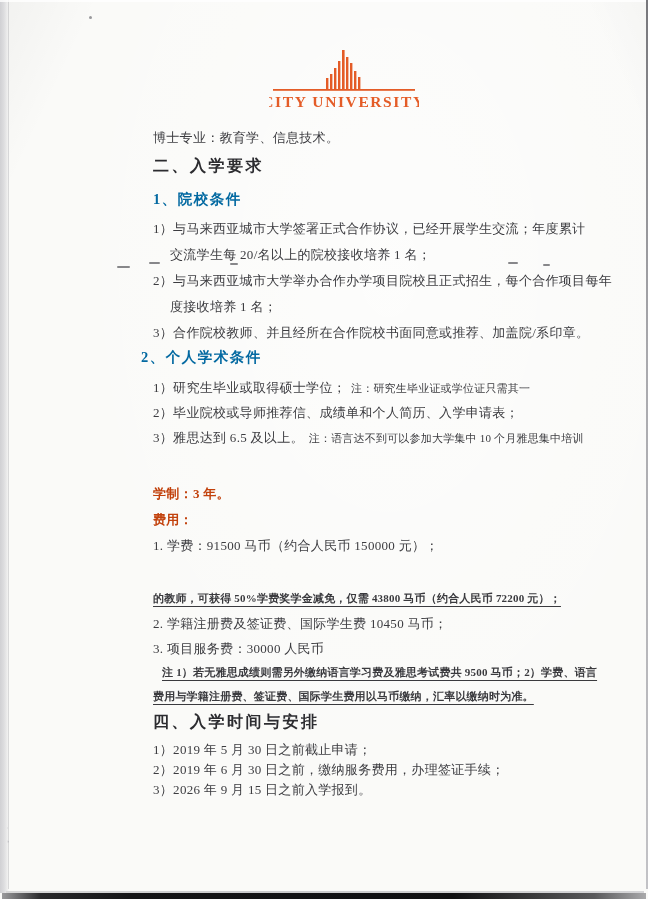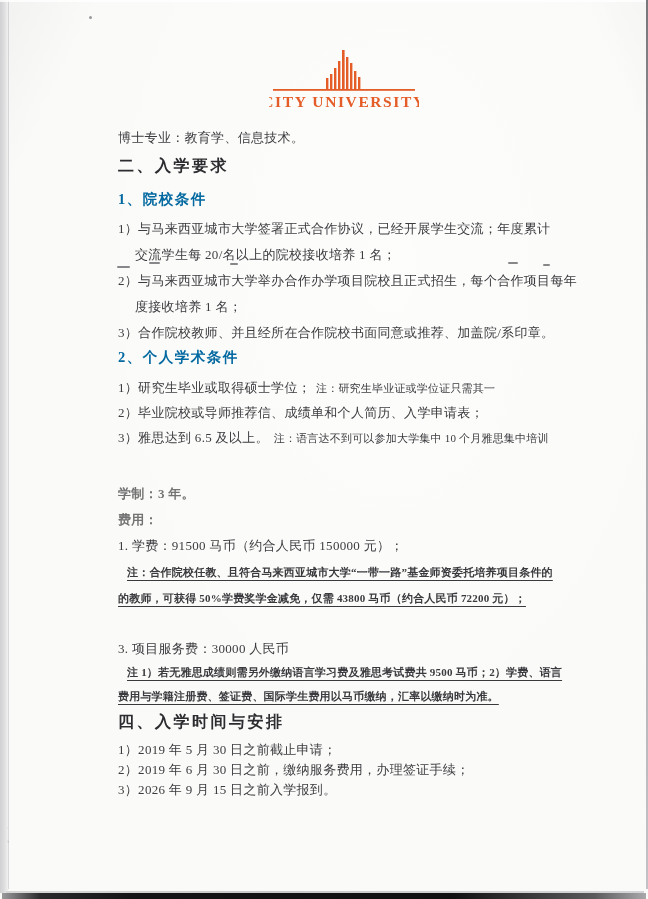--- a/index.html
+++ b/index.html
@@ -24,24 +24,24 @@
   .edge-bottom-dark{position:absolute;left:2px;right:2px;bottom:0;height:6px;
     background:linear-gradient(to right,#9b9b9d 0%,#2a2a2c 6%,#141416 20%,#101012 70%,#5a5a5c 92%,#a9a9ab 100%);}
   .edge-right{position:absolute;right:0;top:0;bottom:10px;width:2px;
     background:linear-gradient(to bottom,#77777b,#a9a9ad 40%,#c2c2c6);}
   .edge-top{position:absolute;left:0;right:0;top:0;height:2px;background:rgba(255,255,255,0.8);}
 
   
   .logo{position:absolute;left:269px;top:48px;width:150px;height:68px;}
 
   
-  .line{position:absolute;white-space:nowrap;color:#3c3c40;font-size:13px;line-height:1;letter-spacing:0.3px;}
+  .line{position:absolute;white-space:nowrap;color:#3c3c40;font-size:13px;line-height:1;letter-spacing:0.3px;margin-left:35px;}
   .h2{font-size:16px;font-weight:bold;color:#2c2c30;letter-spacing:2.5px;}
   .h3{font-size:14.5px;font-weight:bold;color:#0369a1;letter-spacing:1.5px;}
-  .bold{font-weight:bold;color:#737373;}
+  .bold{font-weight:bold;color:#c2410c;}
   .note{font-size:11px;font-weight:bold;color:#3a3a3e;letter-spacing:0.2px;
     text-decoration:underline;text-underline-offset:4px;text-decoration-thickness:1px;}
   .inline-note{font-size:11px;font-weight:normal;margin-left:5px;letter-spacing:0.2px;}
 
   
   .dash{position:absolute;height:2px;background:#606064;border-radius:1px;opacity:0.75;}
   .dot{position:absolute;width:3px;height:3px;background:#808084;border-radius:50%;opacity:0.8;}
   .pencil{position:absolute;width:6px;height:2px;background:#9a9aa0;opacity:0.6;border-radius:1px;}
 </style>
 </head>
@@ -69,34 +69,34 @@
   <div class="line" style="left:118px;top:131px">博士专业：教育学、信息技术。</div>
 
   <div class="line h2" style="left:118px;top:158px">二、入学要求</div>
   <div class="line h3" style="left:118px;top:192px">1、院校条件</div>
   <div class="line" style="left:118px;top:222px">1）与马来西亚城市大学签署正式合作协议，已经开展学生交流；年度累计</div>
   <div class="line" style="left:135px;top:248px">交流学生每 20/名以上的院校接收培养 1 名；</div>
   <div class="line" style="left:118px;top:274px">2）与马来西亚城市大学举办合作办学项目院校且正式招生，每个合作项目每年</div>
   <div class="line" style="left:135px;top:300px">度接收培养 1 名；</div>
   <div class="line" style="left:118px;top:326px">3）合作院校教师、并且经所在合作院校书面同意或推荐、加盖院/系印章。</div>
 
-  <div class="line h3" style="left:118px;top:350px">2、个人学术条件</div>
+  <div class="line h3" style="left:106px;top:350px">2、个人学术条件</div>
   <div class="line" style="left:118px;top:381px">
     <span>1）研究生毕业或取得硕士学位；</span><span class="inline-note">注：研究生毕业证或学位证只需其一</span>
   </div>
   <div class="line" style="left:118px;top:406px">2）毕业院校或导师推荐信、成绩单和个人简历、入学申请表；</div>
   <div class="line" style="left:118px;top:431px">
     <span>3）雅思达到 6.5 及以上。</span><span class="inline-note">注：语言达不到可以参加大学集中 10 个月雅思集中培训</span>
   </div>
 
   <div class="line bold" style="left:118px;top:487px">学制：3 年。</div>
   <div class="line bold" style="left:118px;top:513px">费用：</div>
   <div class="line" style="left:118px;top:539px">1. 学费：91500 马币（约合人民币 150000 元）；</div>
-  <div class="line note" style="left:127px;top:567px">注：合作院校任教、且符合马来西亚城市大学“一带一路”基金师资委托培养项目条件的</div>
   <div class="line note" style="left:118px;top:593px">的教师，可获得 50%学费奖学金减免，仅需 43800 马币（约合人民币 72200 元）；</div>
+  <div class="line" style="left:118px;top:617px">2. 学籍注册费及签证费、国际学生费 10450 马币；</div>
   <div class="line" style="left:118px;top:642px">3. 项目服务费：30000 人民币</div>
   <div class="line note" style="left:127px;top:667px">注 1）若无雅思成绩则需另外缴纳语言学习费及雅思考试费共 9500 马币；2）学费、语言</div>
   <div class="line note" style="left:118px;top:691px">费用与学籍注册费、签证费、国际学生费用以马币缴纳，汇率以缴纳时为准。</div>
 
   <div class="line h2" style="left:118px;top:714px">四、入学时间与安排</div>
   <div class="line" style="left:118px;top:743px">1）2019 年 5 月 30 日之前截止申请；</div>
   <div class="line" style="left:118px;top:763px">2）2019 年 6 月 30 日之前，缴纳服务费用，办理签证手续；</div>
   <div class="line" style="left:118px;top:783px">3）2026 年 9 月 15 日之前入学报到。</div>
 
   <div class="dot" style="left:89px;top:16px"></div>

